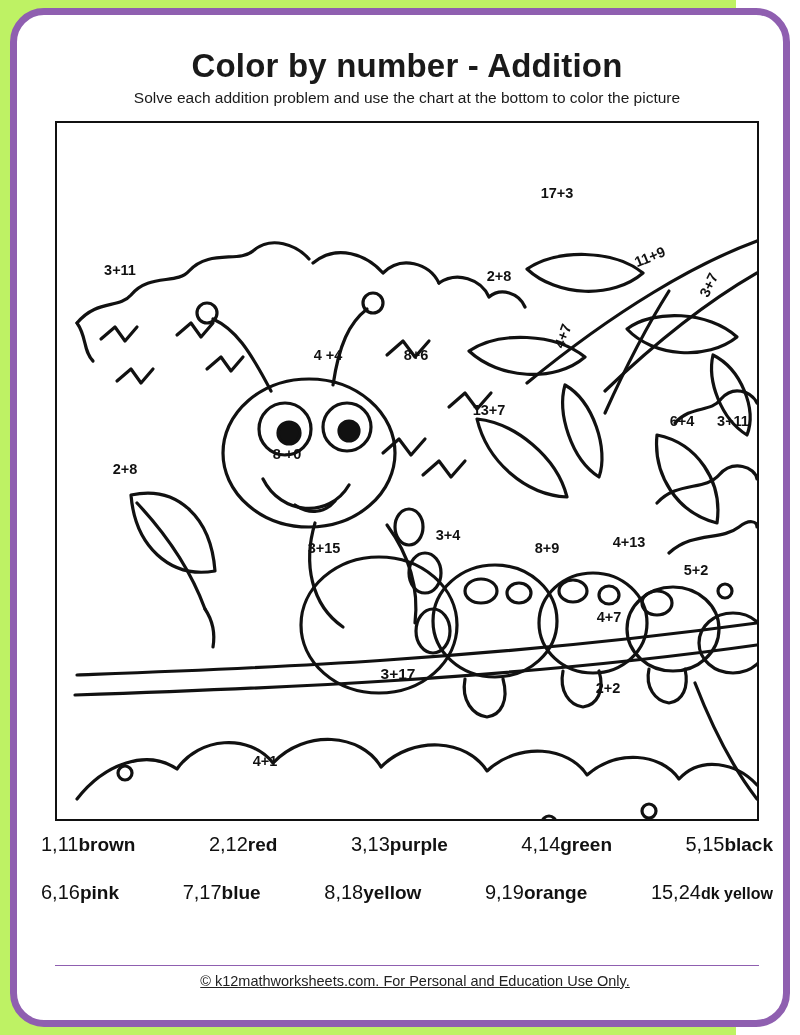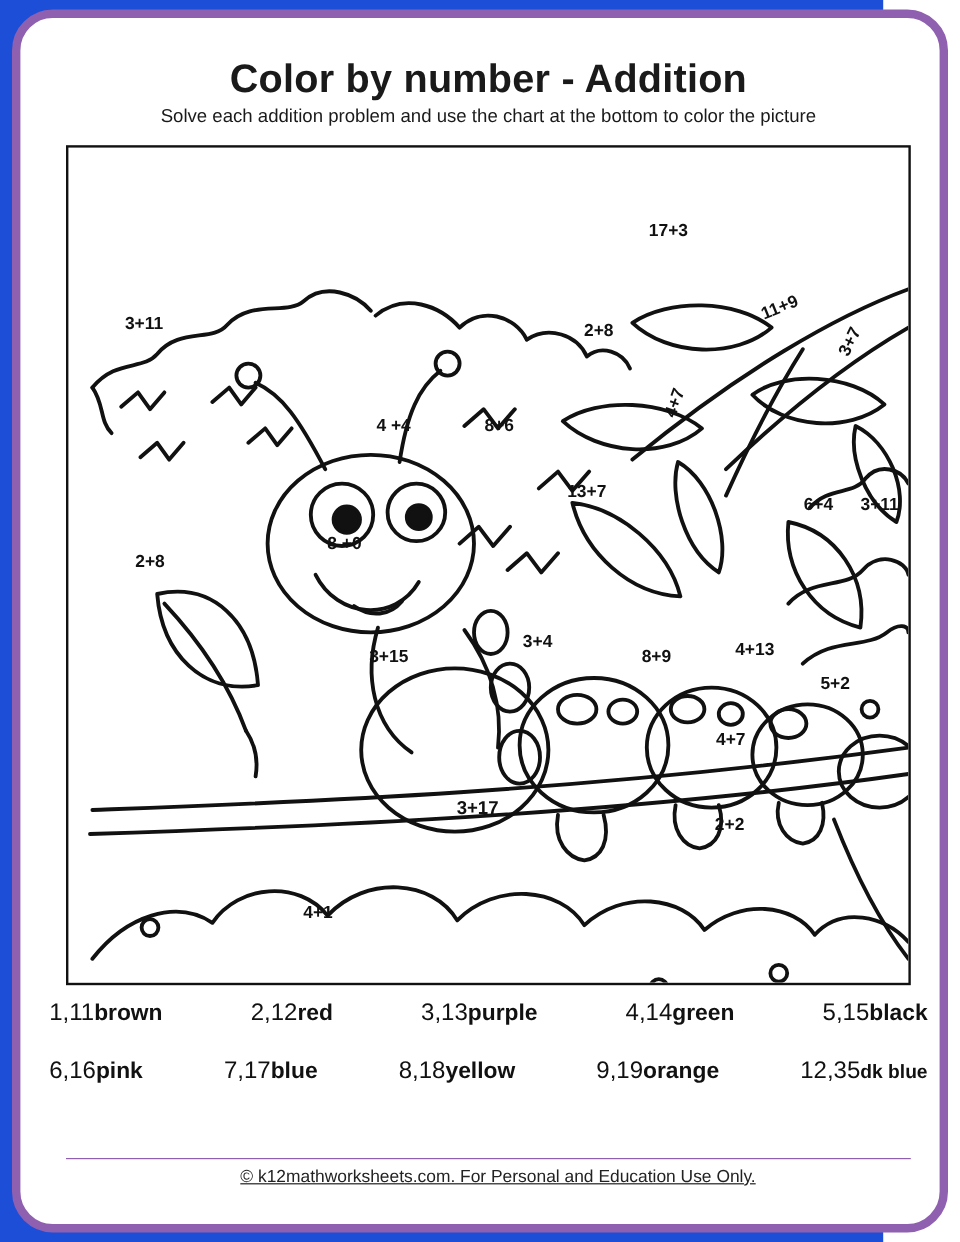--- a/index.html
+++ b/index.html
@@ -11,21 +11,21 @@
     width: 800px;
     height: 1035px;
     font-family: "Liberation Sans", sans-serif;
     overflow: hidden;
   }
   .page {
     position: relative;
     width: 736px;
     height: 1035px;
     box-sizing: border-box;
-    background: #1d4ed8;
+    background: #bef264;
   }
   .frame {
     position: absolute;
     left: 10px;
     top: 8px;
     width: 780px;
     height: 1019px;
     box-sizing: border-box;
     border: 7px solid #8f5fb0;
     border-radius: 34px;
@@ -287,22 +287,22 @@
         </div>
         <div class="legend-cell">
           <span class="legend-num">8,18</span>
           <span class="legend-color">yellow</span>
         </div>
         <div class="legend-cell">
           <span class="legend-num">9,19</span>
           <span class="legend-color">orange</span>
         </div>
         <div class="legend-cell">
-          <span class="legend-num">12,35</span>
-          <span class="legend-color small">dk blue</span>
+          <span class="legend-num">15,24</span>
+          <span class="legend-color small">dk yellow</span>
         </div>
       </div>
     </div>
 
     <div class="footer-rule"></div>
     <div class="footer">
       <u>© k12mathworksheets.com. For Personal and Education Use Only.</u>
     </div>
 
   </div>

